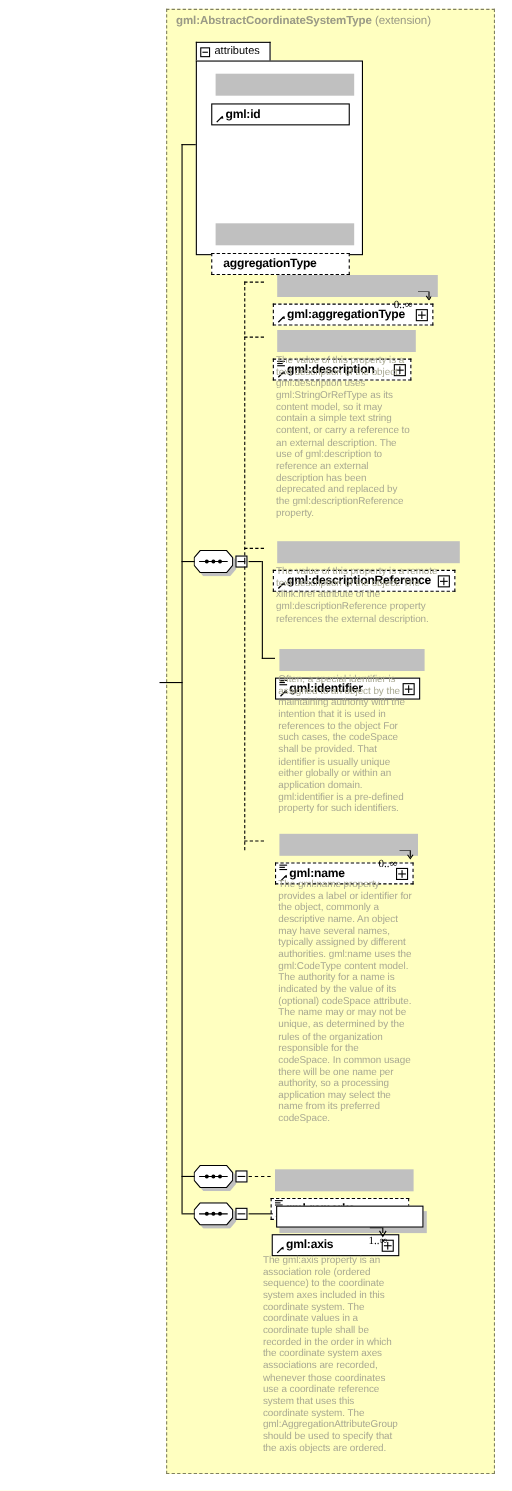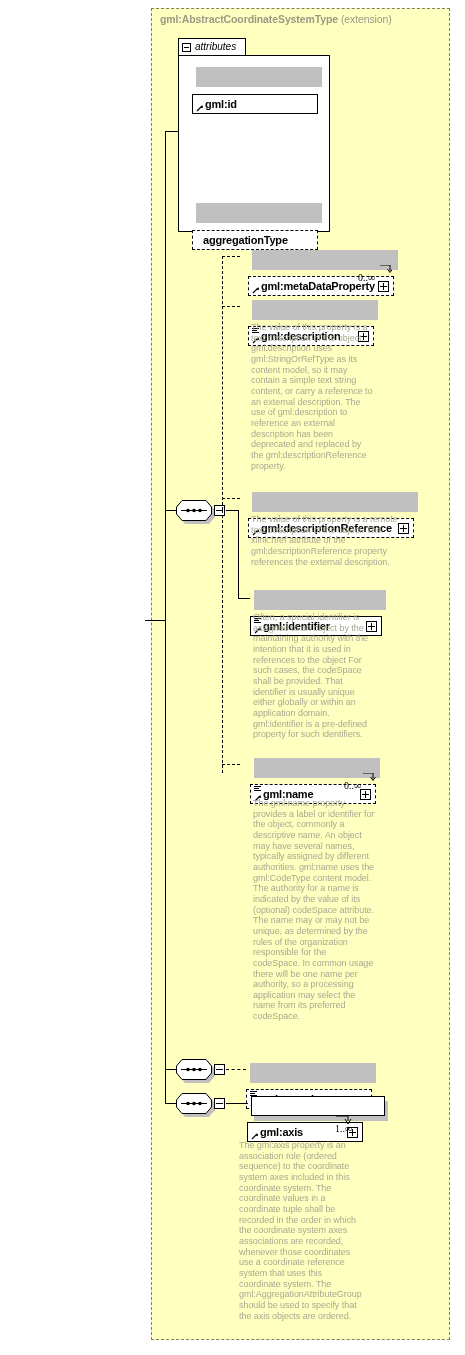--- a/index.html
+++ b/index.html
@@ -57,21 +57,20 @@
     background: #ffffff;
     border: 1px solid #000000;
     border-bottom: none;
     box-sizing: border-box;
   }
   .attr-tab-label {
     position: absolute;
     left: 16px;
     top: 2px;
     font-size: 10px;
-    font-style: italic;
     color: #000;
   }
   .minus-ctl {
     position: absolute;
     width: 9px;
     height: 9px;
     border: 1px solid #000;
     background: #fff;
     box-sizing: border-box;
   }
@@ -371,21 +370,21 @@
   <div class="dline-h" style="left:222px; top:498px; width:18px;"></div>
   <div class="line-h" style="left:238px; top:598px; width:12px;"></div>
   <div class="dline-h" style="left:222px; top:764px; width:18px;"></div>
 
   <div class="shadow-r" style="left:252px; top:250px; width:146px; height:20px;"></div>
   <div class="nodebox dashed" style="left:248px; top:246px; width:146px; height:20px;">
     <svg class="arrow-glyph" viewBox="0 0 8 8">
       <path d="M1 7 L6 2" stroke="#000" stroke-width="1.2" fill="none"></path>
       <path d="M6.6 1.2 L7 4 L4 3.4 Z" fill="#000"></path>
     </svg>
-    <div class="node-label">gml:metaDataProperty</div>
+    <div class="node-label">gml:aggregationType</div>
     <div class="plus-ctl"></div>
   </div>
   <svg style="position:absolute;left:380px;top:265px;width:12px;height:8px;">
     <path d="M0 0 L10 0 L10 6" stroke="#000" stroke-width="1" fill="none"></path>
     <path d="M7.5 4 L10 7.5 L12.5 4" stroke="#000" stroke-width="1" fill="none"></path>
   </svg>
   <div class="occ" style="left:358px; top:272px;">0..∞</div>
 
   <div class="shadow-r" style="left:252px; top:300px; width:126px; height:20px;"></div>
   <div class="nodebox dashed" style="left:248px; top:296px; width:126px; height:20px;">

